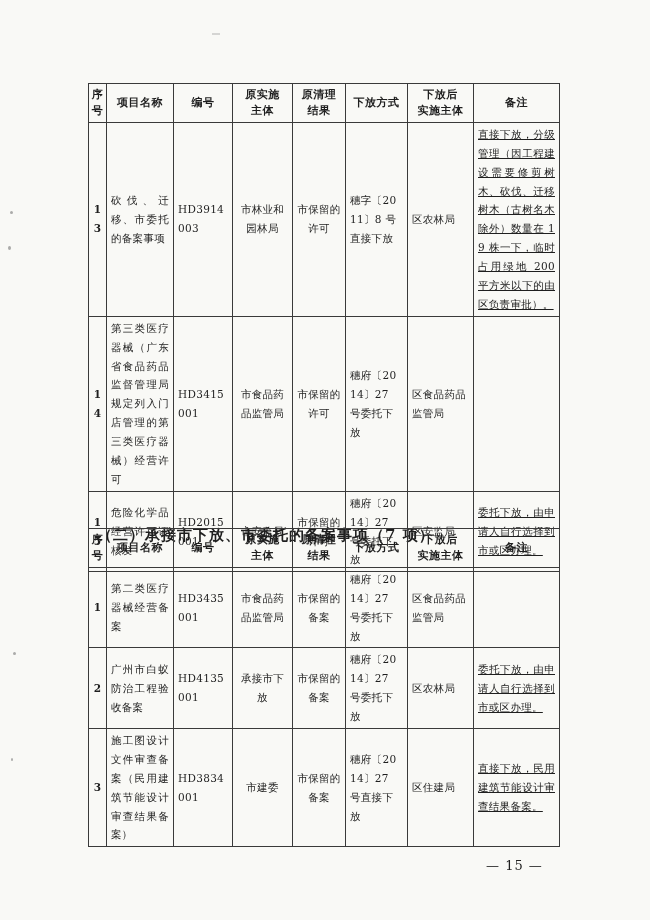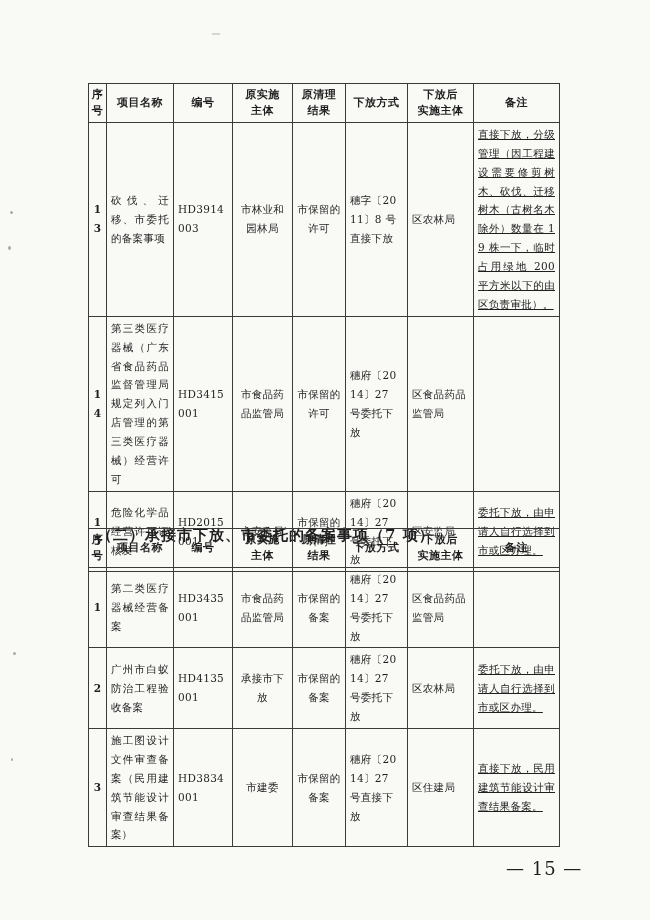--- a/index.html
+++ b/index.html
@@ -65,22 +65,22 @@
   .section-title{
     position:absolute;
     left:97px;top:526px;
     font-size:15px;
     font-weight:bold;
     letter-spacing:1px;
     white-space:nowrap;
   }
   .page-number{
     position:absolute;
-    left:506px;top:858px;
-    font-size:18px;
+    left:486px;top:858px;
+    font-size:13px;
     letter-spacing:1px;
   }
 </style>
 </head>
 <body>
 
 <div class="page">
 
   <div class="speck" style="left:10px;top:211px;width:3px;height:3px;"></div>
   <div class="speck" style="left:8px;top:246px;width:3px;height:4px;"></div>

